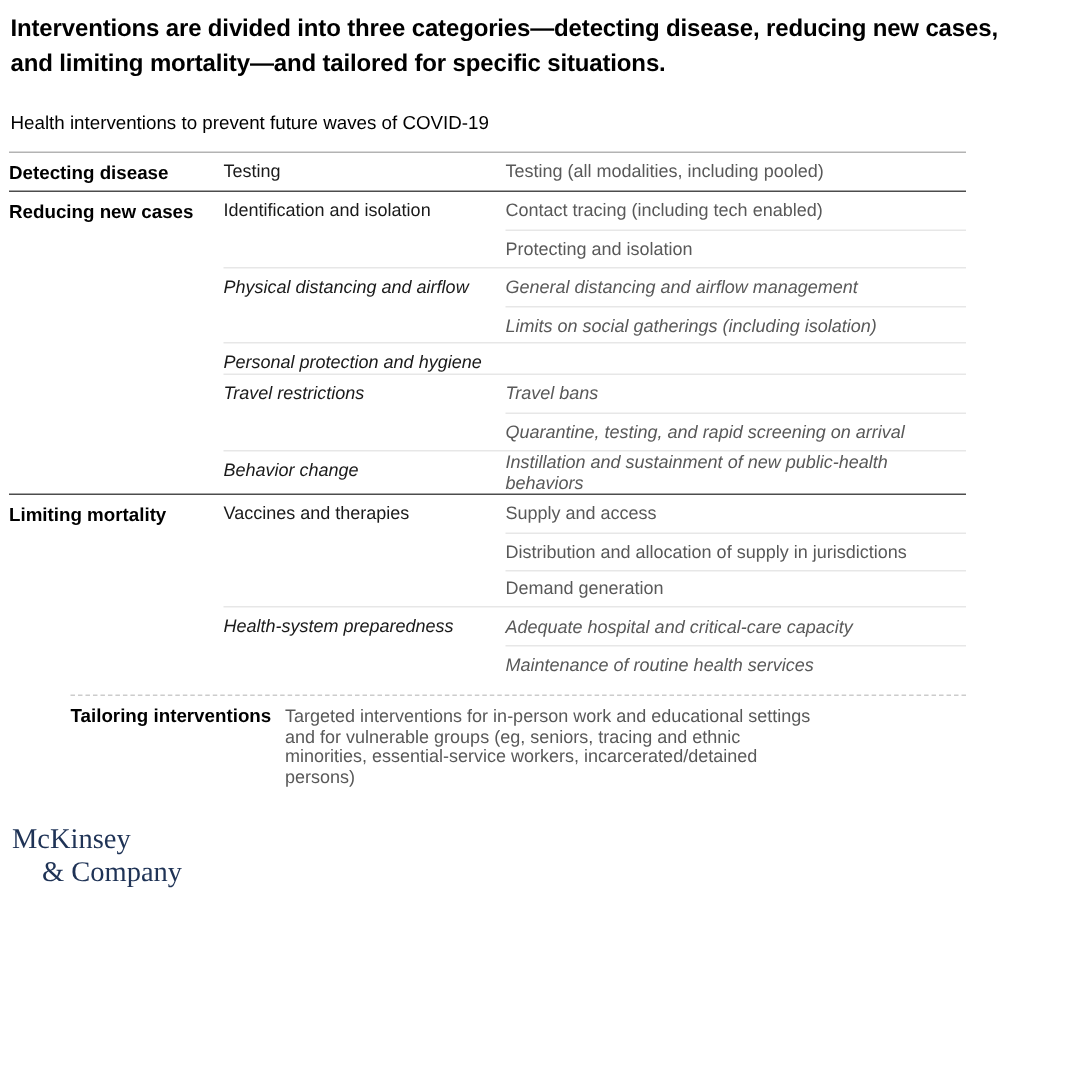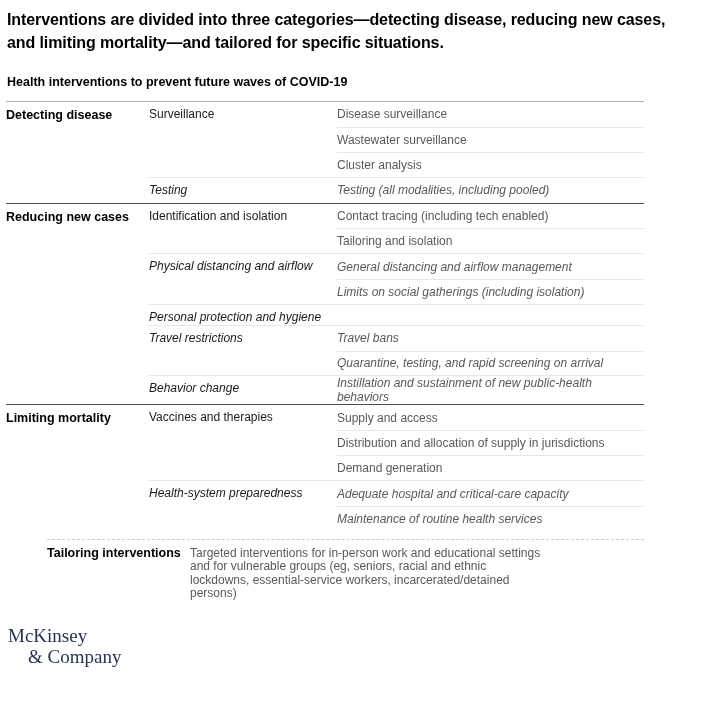--- a/index.html
+++ b/index.html
@@ -28,21 +28,21 @@
     font-size:16px;
     font-weight:bold;
     line-height:23px;
     letter-spacing:-0.1px;
     color:var(--title-text);
     margin:0 0 0 1px;
   }
   .subtitle{
     margin:21px 0 0 1px;
     font-size:12.5px;
-    font-weight:bold;
+    font-weight:normal;
     color:var(--title-text);
   }
 
   .tbl{
     margin-top:12px;
     width:638px;
     border-top:1px solid var(--top-rule);
   }
   .section{display:flex;}
   .section + .section{border-top:1px solid var(--section-divider);}
@@ -101,54 +101,40 @@
 
 <div class="page">
   <div class="title">Interventions are divided into three categories—detecting disease, reducing new cases, and limiting mortality—and tailored for specific situations.</div>
   <div class="subtitle">Health interventions to prevent future waves of COVID-19</div>
 
   <div class="tbl">
       <div class="section">
         <div class="cat-cell">Detecting disease</div>
         <div class="groups">
           <div class="group">
-            <div class="subcat-cell">Surveillance</div>
-            <div class="items">
-              <div class="item">
-                <span>Disease surveillance</span>
-              </div>
-              <div class="item">
-                <span>Wastewater surveillance</span>
-              </div>
-              <div class="item">
-                <span>Cluster analysis</span>
-              </div>
-            </div>
-          </div>
-          <div class="group">
             <div class="subcat-cell">Testing</div>
             <div class="items">
               <div class="item">
                 <span>Testing (all modalities, including pooled)</span>
               </div>
             </div>
           </div>
         </div>
       </div>
       <div class="section">
         <div class="cat-cell">Reducing new cases</div>
         <div class="groups">
           <div class="group">
             <div class="subcat-cell">Identification and isolation</div>
             <div class="items">
               <div class="item">
                 <span>Contact tracing (including tech enabled)</span>
               </div>
               <div class="item">
-                <span>Tailoring and isolation</span>
+                <span>Protecting and isolation</span>
               </div>
             </div>
           </div>
           <div class="group">
             <div class="subcat-cell">Physical distancing and airflow</div>
             <div class="items">
               <div class="item">
                 <span>General distancing and airflow management</span>
               </div>
               <div class="item">
@@ -209,21 +195,21 @@
             </div>
           </div>
         </div>
       </div>
       <div class="section dashed">
         <div class="cat-cell">Tailoring interventions</div>
         <div class="groups">
           <div class="group">
             <div class="items">
               <div class="item">
-                <span>Targeted interventions for in-person work and educational settings and for vulnerable groups (eg, seniors, racial and ethnic lockdowns, essential-service workers, incarcerated/detained persons)</span>
+                <span>Targeted interventions for in-person work and educational settings and for vulnerable groups (eg, seniors, tracing and ethnic minorities, essential-service workers, incarcerated/detained persons)</span>
               </div>
             </div>
           </div>
         </div>
       </div>
     </div>
 
   <div class="logo">
     <div class="l1">McKinsey</div>
     <div class="l2">&amp; Company</div>

